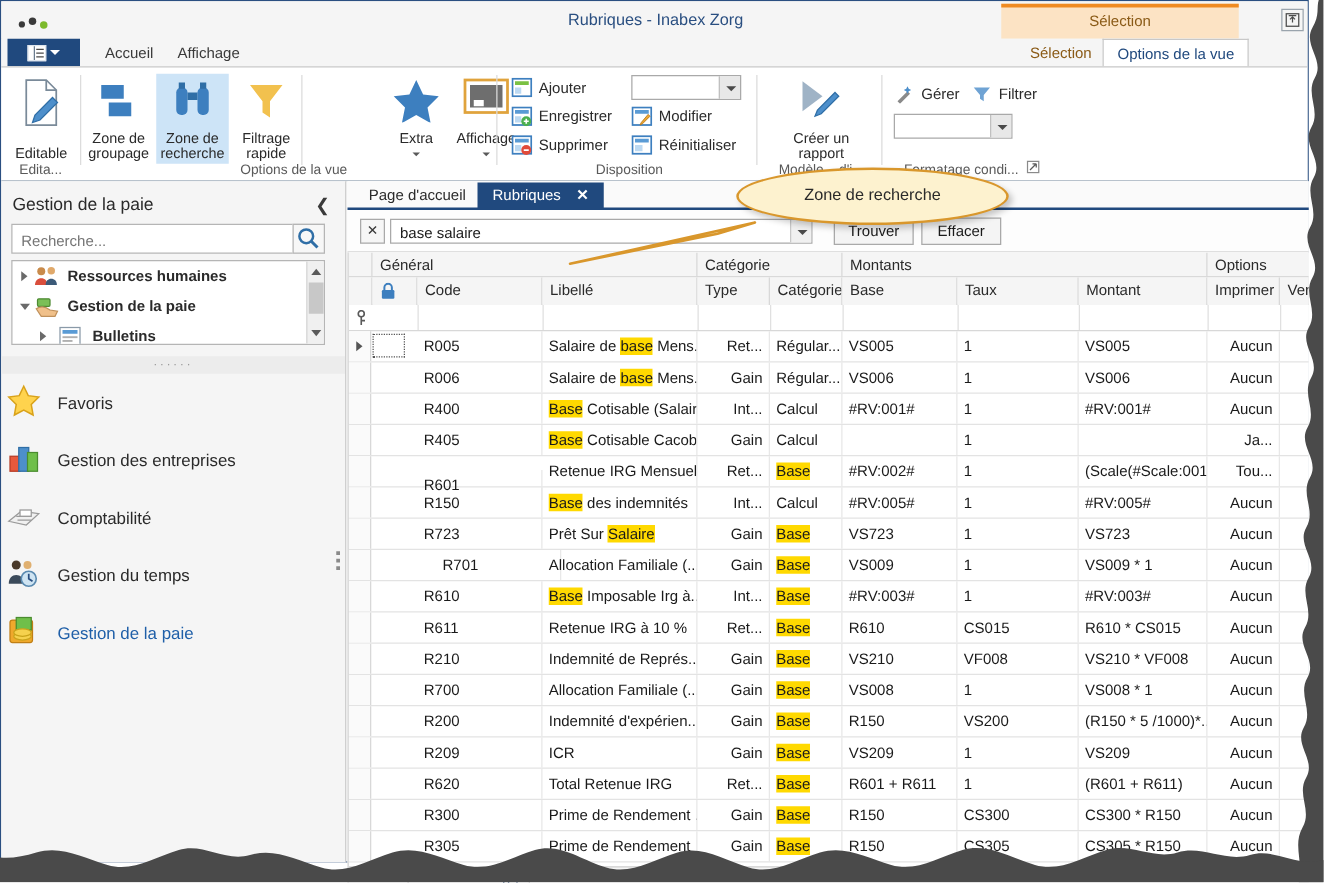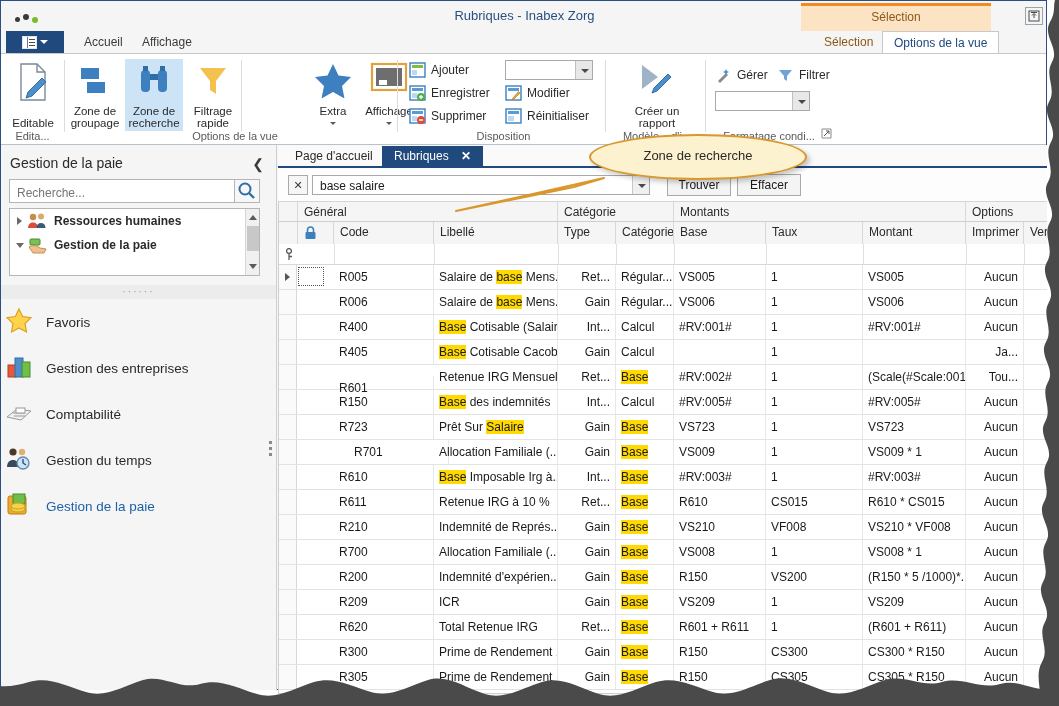--- a/index.html
+++ b/index.html
@@ -478,20 +478,32 @@
         <span class="expd" style="left:6px;"></span>
         <span style="position:absolute;left:17px;top:3px;">
           <svg width="22" height="18" viewBox="0 0 22 18">
                 <rect x="3" y="3" width="10" height="6" rx="1" fill="#7bbf57" stroke="#4d8a33"></rect>
                 <path d="M2 11c3-2 7-2 11 1l6 1-2 4H6z" fill="#f0c08a" stroke="#c0915c"></path>
               </svg>
         </span>
         <span class="tlbl" style="left:44px;">Gestion de la paie</span>
       </div>
 
+      <div class="tnode" style="top:48px;">
+        <span class="exp" style="left:22px;"></span>
+        <span style="position:absolute;left:36px;top:3px;">
+          <svg width="20" height="18" viewBox="0 0 20 18">
+                <rect x="2" y="2" width="16" height="14" fill="#fff" stroke="#8a9aa8"></rect>
+                <rect x="4" y="4" width="12" height="3" fill="#5a9bd5"></rect>
+                <rect x="4" y="9" width="12" height="1.5" fill="#b0b0b0"></rect>
+                <rect x="4" y="12" width="8" height="1.5" fill="#b0b0b0"></rect>
+              </svg>
+        </span>
+        <span class="tlbl" style="left:64px;">Bulletins</span>
+      </div>
 
       <span class="exp" style="position:absolute;left:22px;top:80px;"></span>
 
       <div class="tscroll">
         <span class="ar up"></span>
         <span class="tthumb"></span>
         <span class="ar dn"></span>
       </div>
     </div>
 

